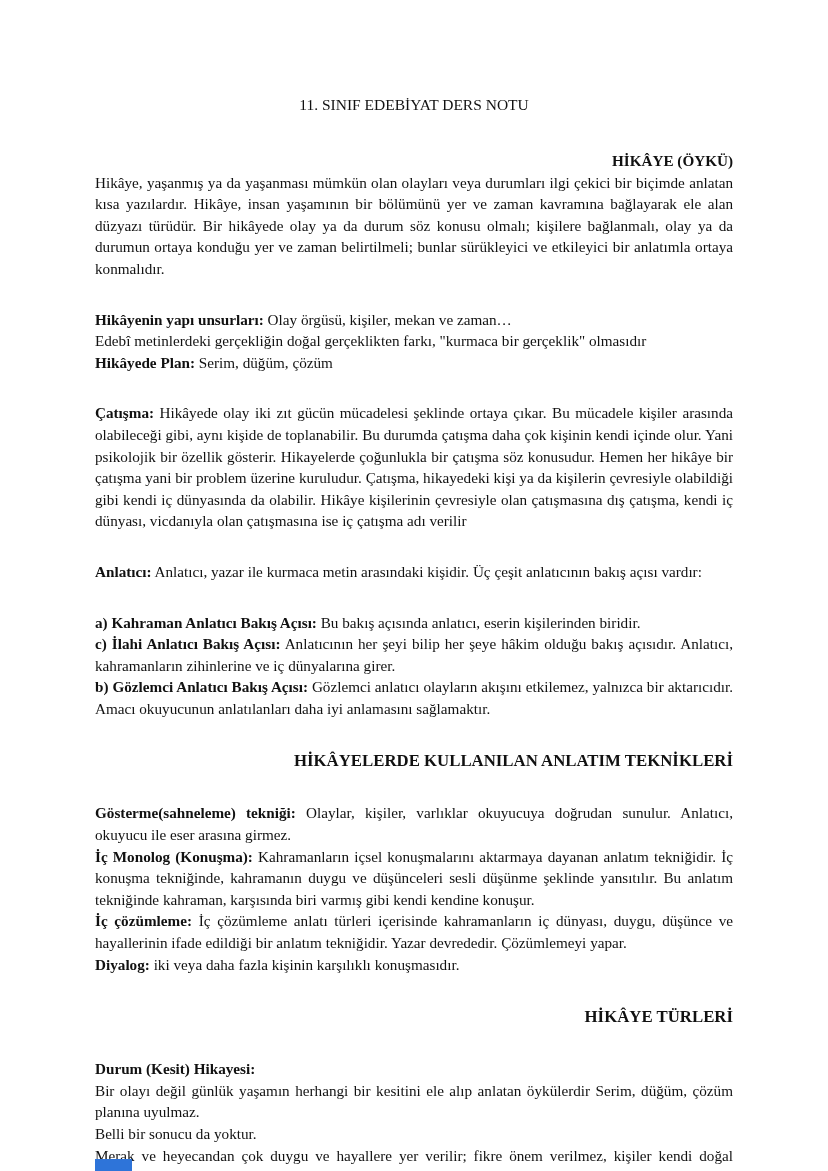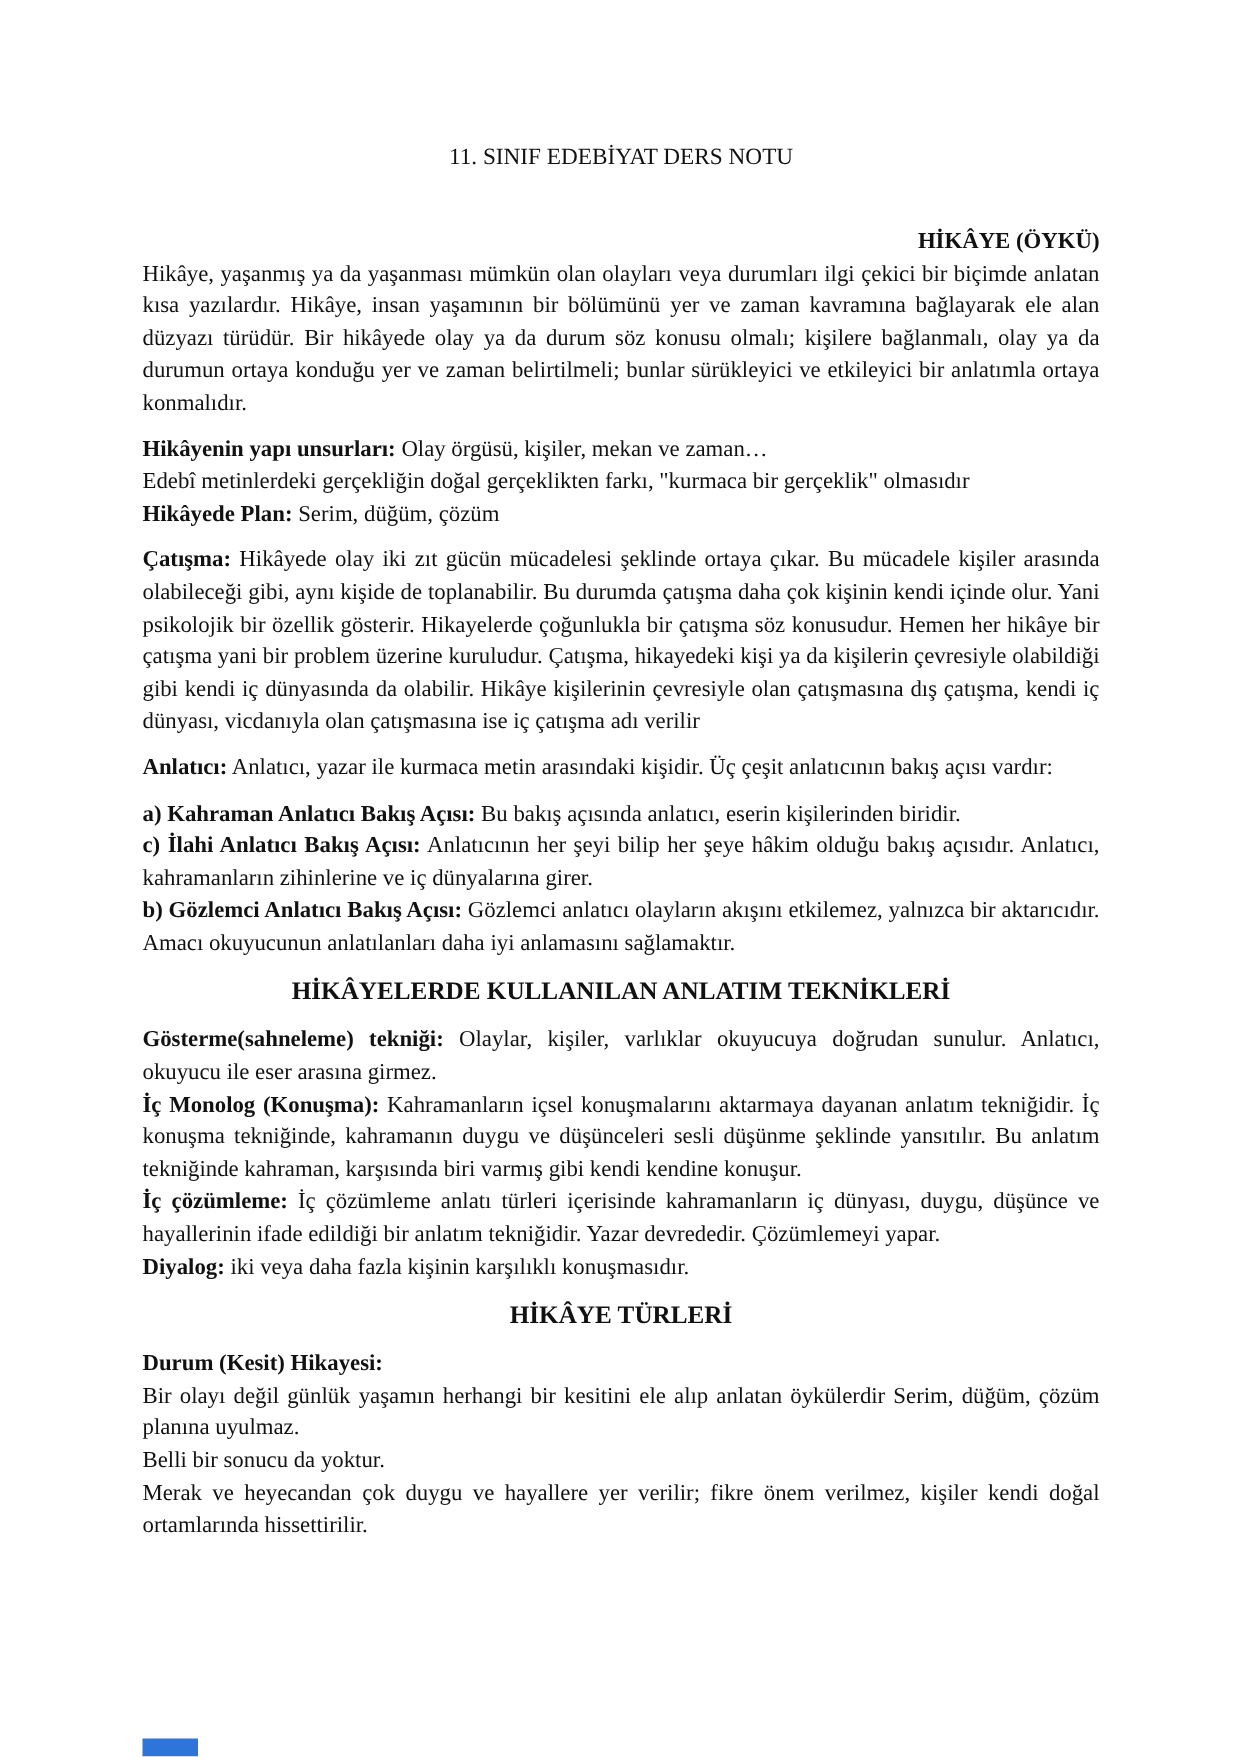--- a/index.html
+++ b/index.html
@@ -23,23 +23,23 @@
     margin: 0;
     font-size: 15.2px;
     line-height: 21.6px;
     text-align: justify;
   }
   p.heading { font-weight: bold; text-align: right; }
   p.section {
     font-weight: bold;
     font-size: 16.8px;
     line-height: 25px;
-    text-align: center;
+    text-align: right;
   }
-  .group + .group { margin-top: 9px; }
+  .group + .group { margin-top: 29px; }
   b.lead { font-weight: bold; }
   .footer-mark {
     position: absolute;
     left: 95px;
     bottom: 0;
     width: 37px;
     height: 12px;
   }
 </style>
 </head>

